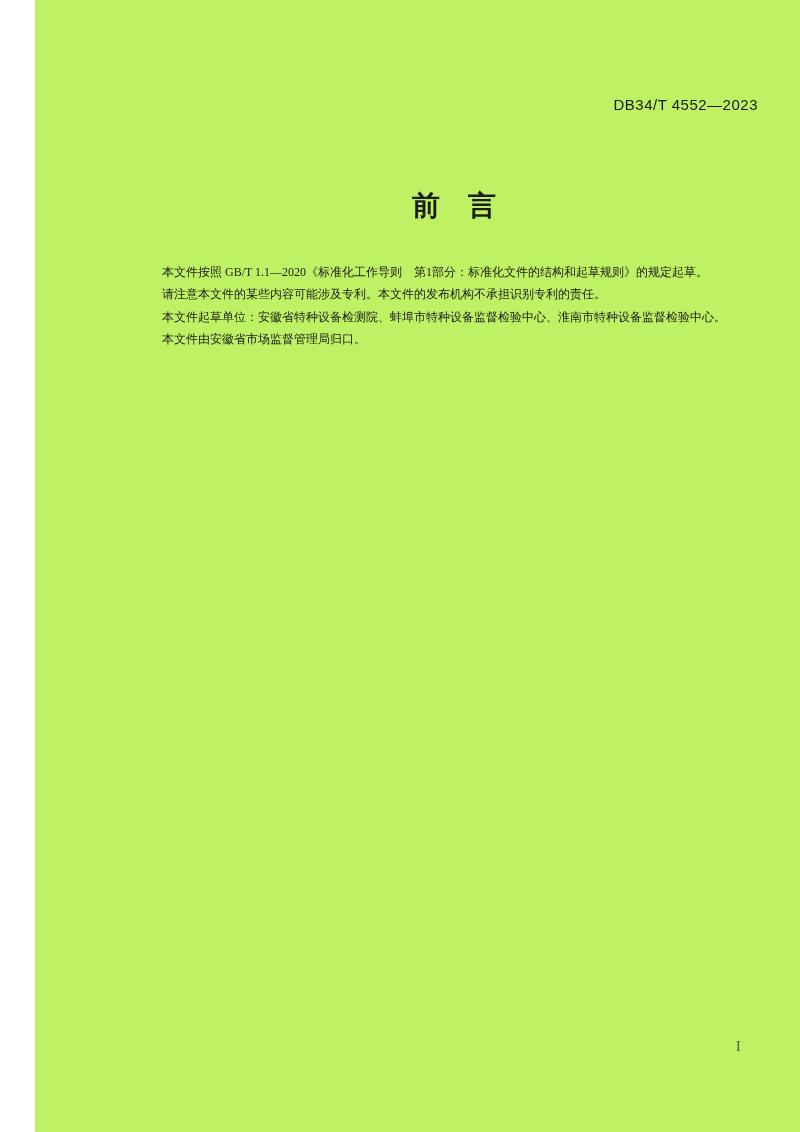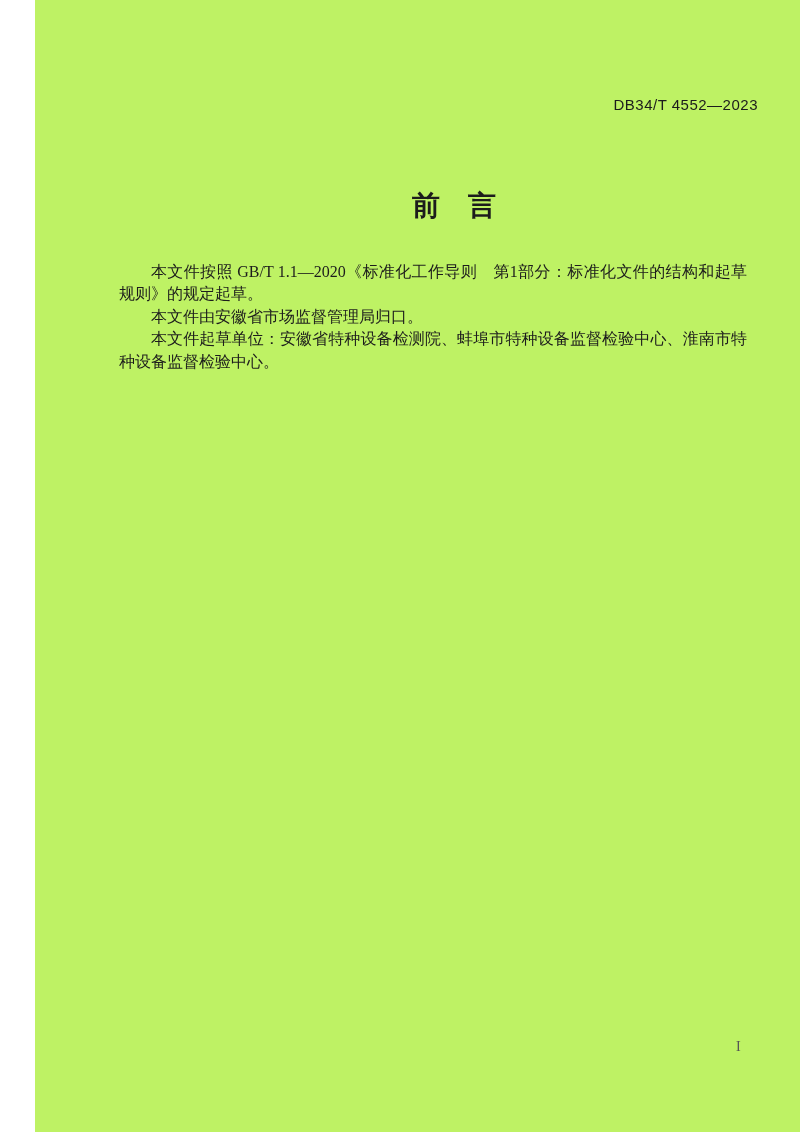--- a/index.html
+++ b/index.html
@@ -35,23 +35,23 @@
     margin: 0;
     text-align: center;
     font-family: "Liberation Sans", "DejaVu Sans", sans-serif;
     font-size: 28px;
     font-weight: 700;
     line-height: 40px;
   }
   .doc-body {
     position: absolute;
     top: 261px;
-    left: 84px;
+    left: 103px;
     width: 628px;
-    font-size: 16px;
+    font-size: 12px;
     line-height: 22.4px;
     text-align: justify;
     text-justify: inter-ideograph;
   }
   .doc-body p.para {
     margin: 0;
     padding: 0;
     text-indent: 2em;
   }
   .page-number {
@@ -67,19 +67,20 @@
 <body>
 
 <div class="page">
 
   <div class="doc-header">DB34/T 4552—2023</div>
 
   <h1 class="doc-title">前　言</h1>
 
   <div class="doc-body">
     <p class="para">本文件按照 GB/T 1.1—2020《标准化工作导则　第1部分：标准化文件的结构和起草规则》的规定起草。</p>
+    <p class="para">请注意本文件的某些内容可能涉及专利。本文件的发布机构不承担识别专利的责任。</p>
+    <p class="para">本文件起草单位：安徽省特种设备检测院、蚌埠市特种设备监督检验中心、淮南市特种设备监督检验中心。</p>
     <p class="para">本文件由安徽省市场监督管理局归口。</p>
-    <p class="para">本文件起草单位：安徽省特种设备检测院、蚌埠市特种设备监督检验中心、淮南市特种设备监督检验中心。</p>
   </div>
 
   <div class="page-number">I</div>
 
 </div>
 
 </body></html>

